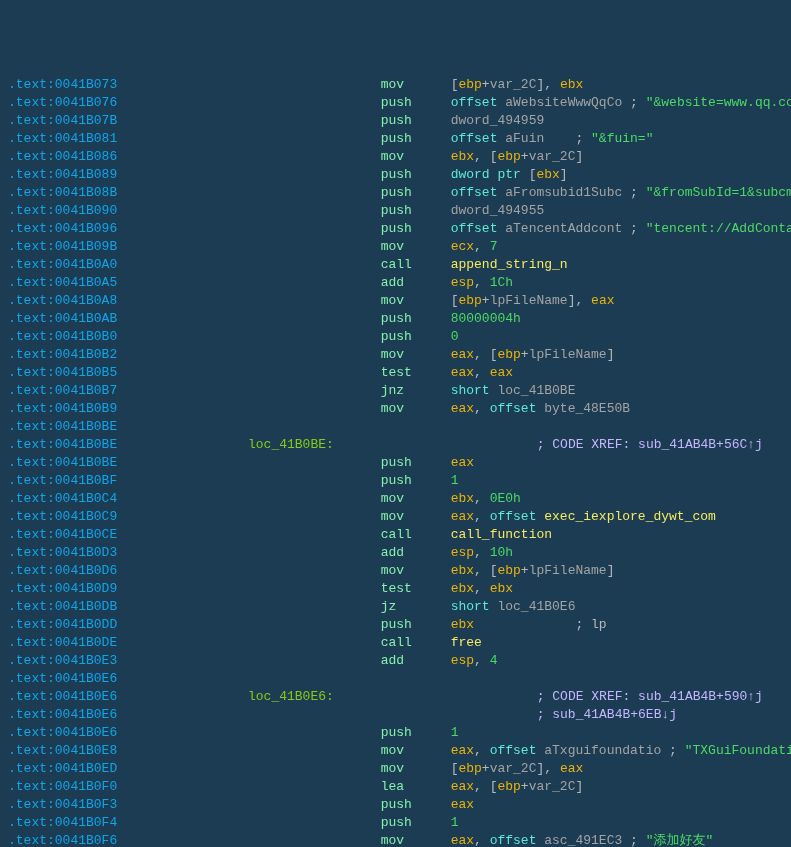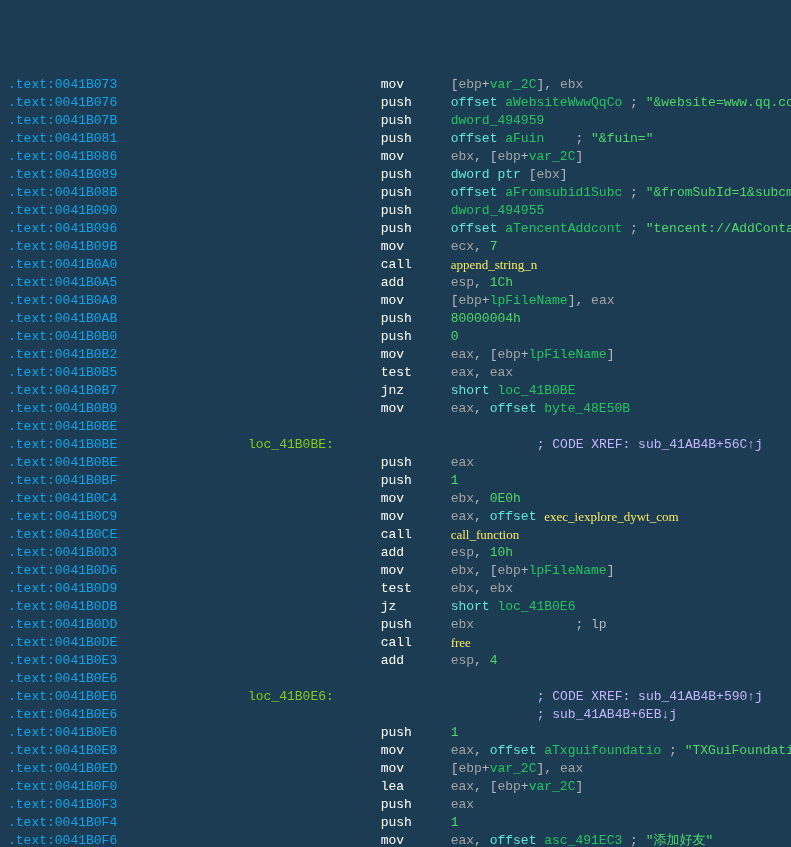--- a/index.html
+++ b/index.html
@@ -10,25 +10,25 @@
     font-size: 13px;
     line-height: 18px;
     color: #b8b8b8;
     white-space: pre;
     overflow-x: auto;
     width: 791px;
     box-sizing: border-box;
   }
   .row { display: flex; }
   .addr { color: #0ea5e9; min-width: 240px; }
-  .mnem { color: #ffffff; min-width: 70px; }
-  .reg  { color: #a3a3a3; }
+  .mnem { color: #86efac; min-width: 70px; }
+  .reg  { color: #eab308; }
   .num  { color: #4cd964; }
-  .sym  { color: #22c55e; text-align: center; }
-  .func { color: #f5e960; font-family: Liberation Serif, serif; }
+  .sym  { color: #a3a3a3; text-align: center; }
+  .func { color: #f5e960; }
   .str  { color: #4cd964; }
   .cmt  { color: #c4b5fd; }
   .label{ color: #84cc16; font-family: Liberation Mono, monospace; }
   .punct{ color: #b8b8b8; }
   .plain{ color: #b8b8b8; }
   .white{ color: #5eead4; }
 </style>
 </head>
 <body>
 

